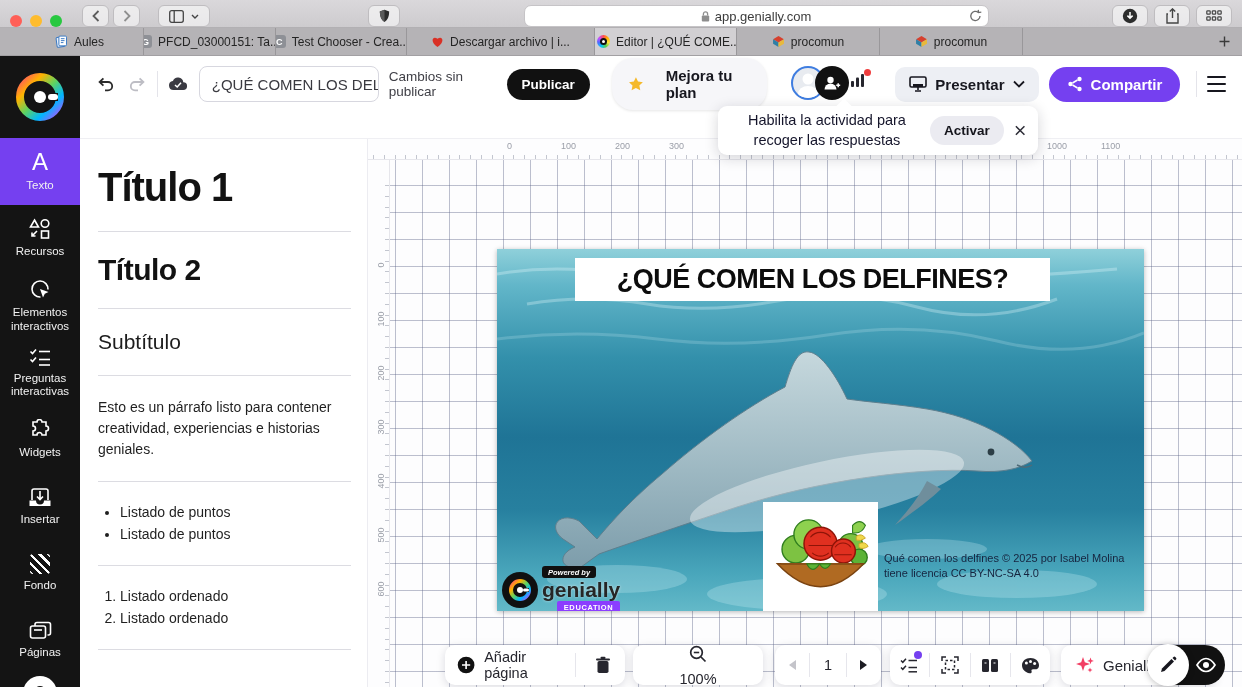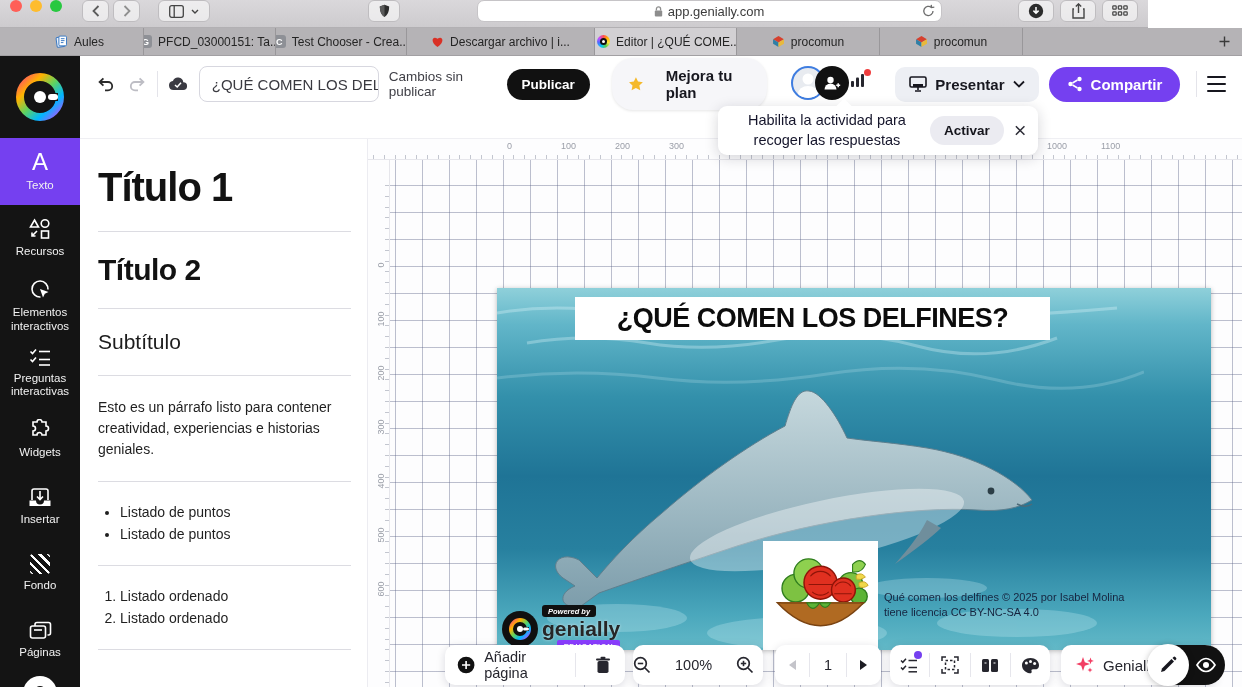--- a/index.html
+++ b/index.html
@@ -1,23 +1,23 @@
 <!DOCTYPE html>
 <html><head>
 <meta charset="utf-8">
 <style>
   * { box-sizing: border-box; margin:0; padding:0; }
   html,body { width:1242px; height:687px; overflow:hidden; }
   body { font-family:"Liberation Sans", sans-serif; position:relative; background:#fff; }
   svg { display:block; }
 
   
-  .chrome { position:absolute; left:0; top:0; width:1148px; height:28px;
+  .chrome { position:absolute; left:0; top:0; width:1242px; height:28px;
             background:linear-gradient(#dad8db,#cdcbce); border-bottom:1px solid #b2b0b3;
-            display:flex; align-items:flex-start; padding:0 10px; gap:8px; }
+            display:flex; align-items:flex-end; padding:0 10px; gap:8px; }
   .tl { width:12px; height:12px; border-radius:50%; }
   .chrome-btn { height:22px; border-radius:6px; background:rgba(255,255,255,.55);
                 border:1px solid #bfbdc0; display:flex; align-items:center; justify-content:center; }
   .url-bar { height:22px; flex:0 0 465px; margin-left:auto; margin-right:auto;
              background:#fff; border-radius:7px; border:1px solid #c6c4c7;
              display:flex; align-items:center; justify-content:center; gap:5px; position:relative;
              color:#3c3c3c; font-size:13px; }
   .url-bar .reload { position:absolute; right:6px; top:3px; }
 
   
@@ -108,23 +108,23 @@
             border-right:1px solid #e6e6eb;
             background-image:repeating-linear-gradient(to bottom,#c3c6cf 0 1px,transparent 1px 10.8px);
             background-size:5px 100%; background-position:17px 25px; background-repeat:no-repeat; }
   .vruler span { position:absolute; left:2px; font-size:9px; color:#9a9ea8; transform:rotate(-90deg); transform-origin:center; width:22px; text-align:center; }
   .gridarea { position:absolute; left:22px; top:21px; width:852px; height:527px;
               background-image:linear-gradient(to right,rgba(96,104,140,.42) 1px,transparent 1px),
                                linear-gradient(to bottom,rgba(96,104,140,.42) 1px,transparent 1px);
               background-size:27px 27px; background-position:5px 25px; }
 
   
-  .slide { position:absolute; left:129px; top:110px; width:714px; height:362px; overflow:hidden;
+  .slide { position:absolute; left:129px; top:110px; width:647px; height:362px; overflow:hidden;
            box-shadow:0 1px 5px rgba(0,0,0,.28);
-           background:linear-gradient(180deg,#8fd0da 0%,#62b6c9 10%,#3390ab 30%,#1f7496 52%,#27809f 72%,#4aa7bc 90%,#63b9c8 100%);margin-top:39px; }
+           background:linear-gradient(180deg,#8fd0da 0%,#62b6c9 10%,#3390ab 30%,#1f7496 52%,#27809f 72%,#4aa7bc 90%,#63b9c8 100%); }
   .banner { position:absolute; left:78px; top:9px; width:475px; height:43px; background:#fff;
             display:flex; align-items:center; justify-content:center; }
   .banner span { font-size:27px; font-weight:bold; color:#0c0c0c; letter-spacing:-0.5px; white-space:nowrap; }
   .license { position:absolute; left:387px; top:302px; width:243px; font-size:11px; color:#16243f;
              line-height:1.35; }
   .wmark { position:absolute; left:5px; top:317px; display:flex; align-items:center; gap:4px; }
   .wm-g { width:36px; height:36px; border-radius:50%; background:#101010; display:flex; align-items:center; justify-content:center; }
   .wm-col { display:flex; flex-direction:column; align-items:flex-start; }
   .wm-pb { background:#101010; color:#fff; font-size:7.5px; font-style:italic; font-weight:bold;
            padding:1.5px 6px; border-radius:3px; }
@@ -593,21 +593,21 @@
     <div class="sep"></div>
     <div class="ibtn">
       <svg width="16" height="18" viewBox="0 0 16 18">
           <rect x="2.5" y="5" width="11" height="12" rx="1.8" fill="#26262e"></rect>
           <rect x="1" y="2.5" width="14" height="2" rx="1" fill="#26262e"></rect>
           <rect x="5.5" y="0.8" width="5" height="2.2" rx="1" fill="#26262e"></rect>
         </svg>
     </div>
   </div>
 
-  <div class="fbar" style="left:265px;width:130px;justify-content:flex-start;gap:24px;">
+  <div class="fbar" style="left:265px;width:130px;justify-content:space-between;gap:8px;flex-direction:column;">
     <div>
       <svg width="18" height="18" viewBox="0 0 18 18">
           <circle cx="7.5" cy="7.5" r="5.8" fill="none" stroke="#26262e" stroke-width="1.7"></circle>
           <line x1="12" y1="12" x2="16.5" y2="16.5" stroke="#26262e" stroke-width="1.7"></line>
           <line x1="4.8" y1="7.5" x2="10.2" y2="7.5" stroke="#26262e" stroke-width="1.6"></line>
         </svg>
     </div>
     <span class="txt">100%</span>
     <div>
       <svg width="18" height="18" viewBox="0 0 18 18">

